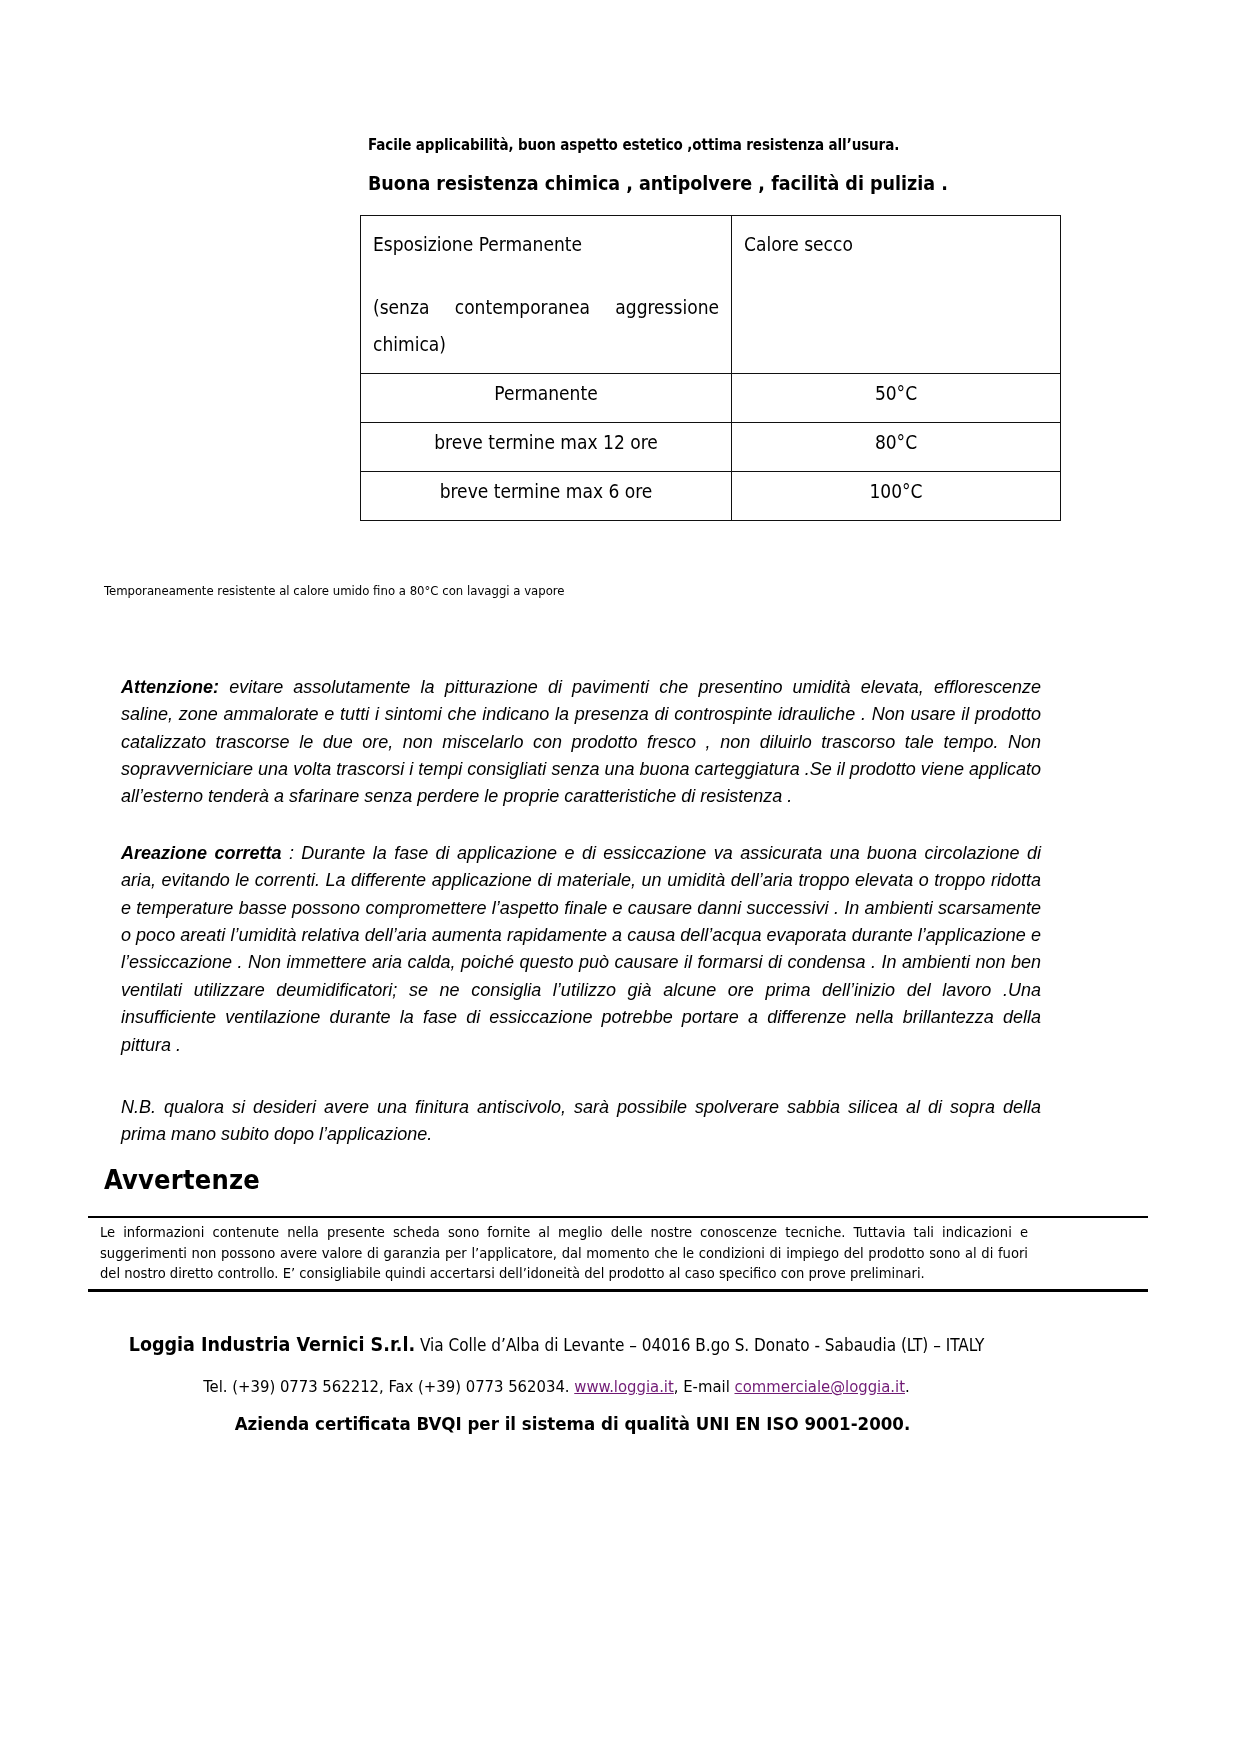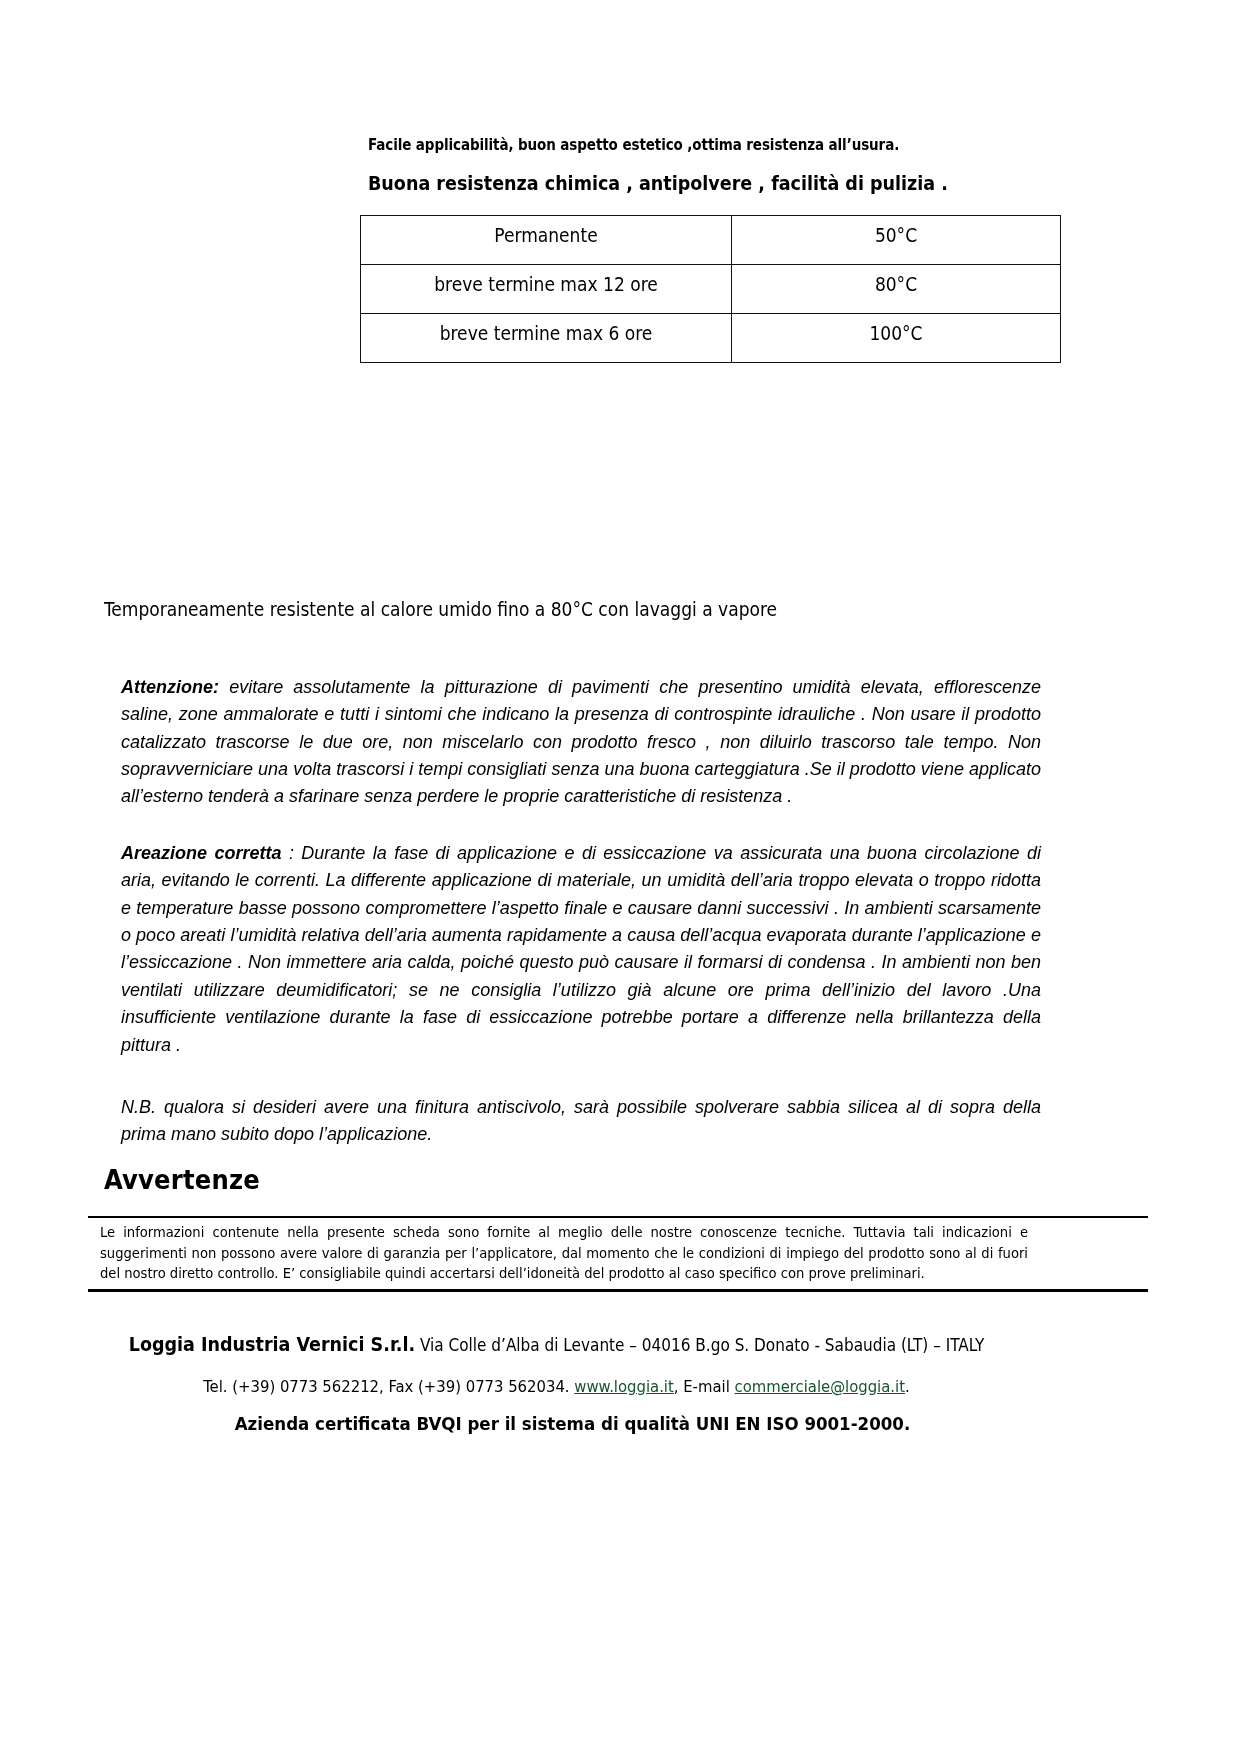--- a/index.html
+++ b/index.html
@@ -79,23 +79,22 @@
   }
   .cell-p1 { margin: 0 0 0 0; }
   .cell-p2 { margin: 26px 0 0 0; text-align: justify; text-align-last: left; }
 
   
   .ln-steam {
     position: absolute;
     left: 104px;
     top: 583px;
     width: 920px;
-    font-size: 19px;
+    font-size: 13px;
     line-height: 1.3;
-    margin-top: 14px;
   }
   .para {
     position: absolute;
     left: 121px;
     width: 920px;
     font-size: 18px;
     line-height: 1.52;
     text-align: justify;
     text-align-last: left;
     font-style: italic;
@@ -154,36 +153,43 @@
     width: 1113px;
     text-align: center;
     font-family: "DejaVu Sans Condensed", "Liberation Sans Narrow", "Liberation Sans", sans-serif;
     font-stretch: condensed;
   }
   .foot-1 { top: 1333px; font-size: 17px; }
   .foot-1 .co { font-weight: bold; font-size: 19.5px; }
   .foot-2 { top: 1377px; font-size: 16.5px; }
   .foot-3 { top: 1413px; font-size: 18.5px; font-weight: bold; padding-left: 16px; }
   .lnk {
-    color: #14532d;
+    color: #701a75;
     text-decoration: underline;
   }
 </style>
 </head>
 <body>
 
 <div class="page">
 
   <div class="lead-bold narrow">Facile applicabilità, buon aspetto estetico ,ottima resistenza all’usura.</div>
 
   <div class="lead-plain narrow">Buona resistenza chimica , antipolvere , facilità di pulizia .</div>
 
   <div class="tbl-wrap">
     <table class="spec">
       <tbody>
+        <tr class="head">
+          <td class="c1">
+            <div class="cell-p1">Esposizione Permanente</div>
+            <div class="cell-p2">(senza contemporanea aggressione chimica)</div>
+          </td>
+          <td class="c2">Calore secco</td>
+        </tr>
 
         <tr class="data">
           <td class="c1">Permanente</td>
           <td class="c2">50°C</td>
         </tr>
 
         <tr class="data">
           <td class="c1">breve termine max  12 ore</td>
           <td class="c2">80°C</td>
         </tr>

